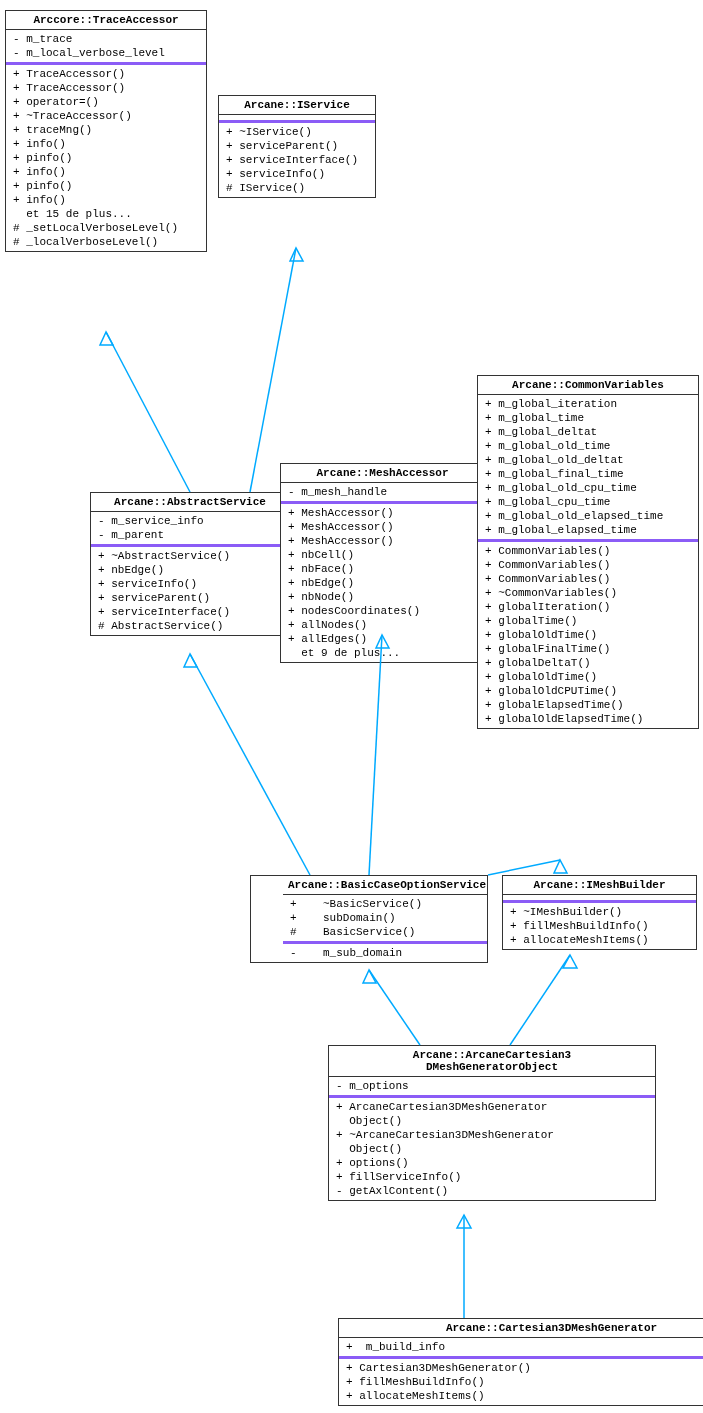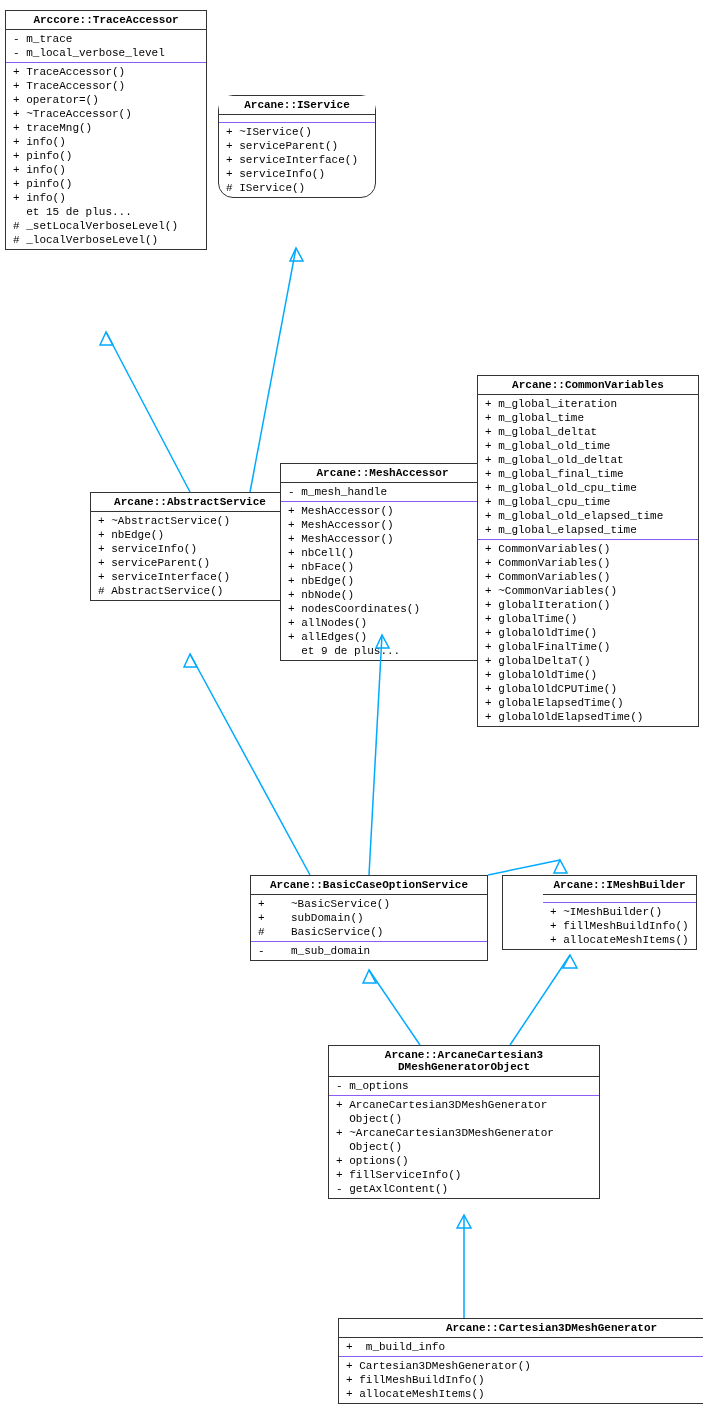--- a/index.html
+++ b/index.html
@@ -23,21 +23,21 @@
       background: #ffffff;
     }
     .uml-header {
       text-align: center;
       font-weight: bold;
       padding: 3px 5px;
       border-bottom: 1px solid #333;
       background: #ffffff;
     }
     .uml-section {
-      border-bottom: 1px solid #8b5cf6;
+      border-bottom: 3px solid #8b5cf6;
       padding: 2px 5px;
     }
     .uml-section:last-child {
       border-bottom: none;
     }
     .uml-row {
       padding: 1px 2px;
       white-space: nowrap;
     }
     svg.arrows {
@@ -70,34 +70,38 @@
       <div class="uml-row">+ pinfo()</div>
       <div class="uml-row">+ info()</div>
       <div class="uml-row">+ pinfo()</div>
       <div class="uml-row">+ info()</div>
       <div class="uml-row">&nbsp;&nbsp;et 15 de plus...</div>
       <div class="uml-row"># _setLocalVerboseLevel()</div>
       <div class="uml-row"># _localVerboseLevel()</div>
     </div>
   </div>
 
-  <div class="uml-box" style="left:218px; top:95px; width:158px;border-radius:15px;">
+  <div class="uml-box" style="left:218px; top:95px; width:158px;">
     <div class="uml-header">Arcane::IService</div>
     <div class="uml-section" style="height:8px;"></div>
     <div class="uml-section">
       <div class="uml-row">+ ~IService()</div>
       <div class="uml-row">+ serviceParent()</div>
       <div class="uml-row">+ serviceInterface()</div>
       <div class="uml-row">+ serviceInfo()</div>
       <div class="uml-row"># IService()</div>
     </div>
   </div>
 
   <div class="uml-box" style="left:90px; top:492px; width:200px;">
     <div class="uml-header">Arcane::AbstractService</div>
+    <div class="uml-section">
+      <div class="uml-row">- m_service_info</div>
+      <div class="uml-row">- m_parent</div>
+    </div>
     <div class="uml-section">
       <div class="uml-row">+ ~AbstractService()</div>
       <div class="uml-row">+ nbEdge()</div>
       <div class="uml-row">+ serviceInfo()</div>
       <div class="uml-row">+ serviceParent()</div>
       <div class="uml-row">+ serviceInterface()</div>
       <div class="uml-row"># AbstractService()</div>
     </div>
   </div>
 
@@ -145,43 +149,43 @@
       <div class="uml-row">+ globalOldTime()</div>
       <div class="uml-row">+ globalFinalTime()</div>
       <div class="uml-row">+ globalDeltaT()</div>
       <div class="uml-row">+ globalOldTime()</div>
       <div class="uml-row">+ globalOldCPUTime()</div>
       <div class="uml-row">+ globalElapsedTime()</div>
       <div class="uml-row">+ globalOldElapsedTime()</div>
     </div>
   </div>
 
-  <div class="uml-box" style="left:250px; top:875px; width:238px;">
+  <div class="uml-box" style="left:250px; top:875px; width:238px;padding-left:32px;">
     <div class="uml-header">Arcane::BasicCaseOptionService</div>
     <div class="uml-section">
       <div class="uml-row">+&nbsp;&nbsp;&nbsp;&nbsp;~BasicService()</div>
       <div class="uml-row">+&nbsp;&nbsp;&nbsp;&nbsp;subDomain()</div>
       <div class="uml-row">#&nbsp;&nbsp;&nbsp;&nbsp;BasicService()</div>
     </div>
     <div class="uml-section">
       <div class="uml-row">-&nbsp;&nbsp;&nbsp;&nbsp;m_sub_domain</div>
     </div>
   </div>
 
-  <div class="uml-box" style="left:502px; top:875px; width:195px;padding-left:40px;">
+  <div class="uml-box" style="left:502px; top:875px; width:195px;">
     <div class="uml-header">Arcane::IMeshBuilder</div>
     <div class="uml-section" style="height:8px;"></div>
     <div class="uml-section">
       <div class="uml-row">+ ~IMeshBuilder()</div>
       <div class="uml-row">+ fillMeshBuildInfo()</div>
       <div class="uml-row">+ allocateMeshItems()</div>
     </div>
   </div>
 
-  <div class="uml-box" style="left:328px; top:1045px; width:272px;">
+  <div class="uml-box" style="left:328px; top:1045px; width:328px;">
     <div class="uml-header">Arcane::ArcaneCartesian3<br>DMeshGeneratorObject</div>
     <div class="uml-section">
       <div class="uml-row">-  m_options</div>
     </div>
     <div class="uml-section">
       <div class="uml-row">+ ArcaneCartesian3DMeshGenerator</div>
       <div class="uml-row">&nbsp;&nbsp;Object()</div>
       <div class="uml-row">+ ~ArcaneCartesian3DMeshGenerator</div>
       <div class="uml-row">&nbsp;&nbsp;Object()</div>
       <div class="uml-row">+ options()</div>

